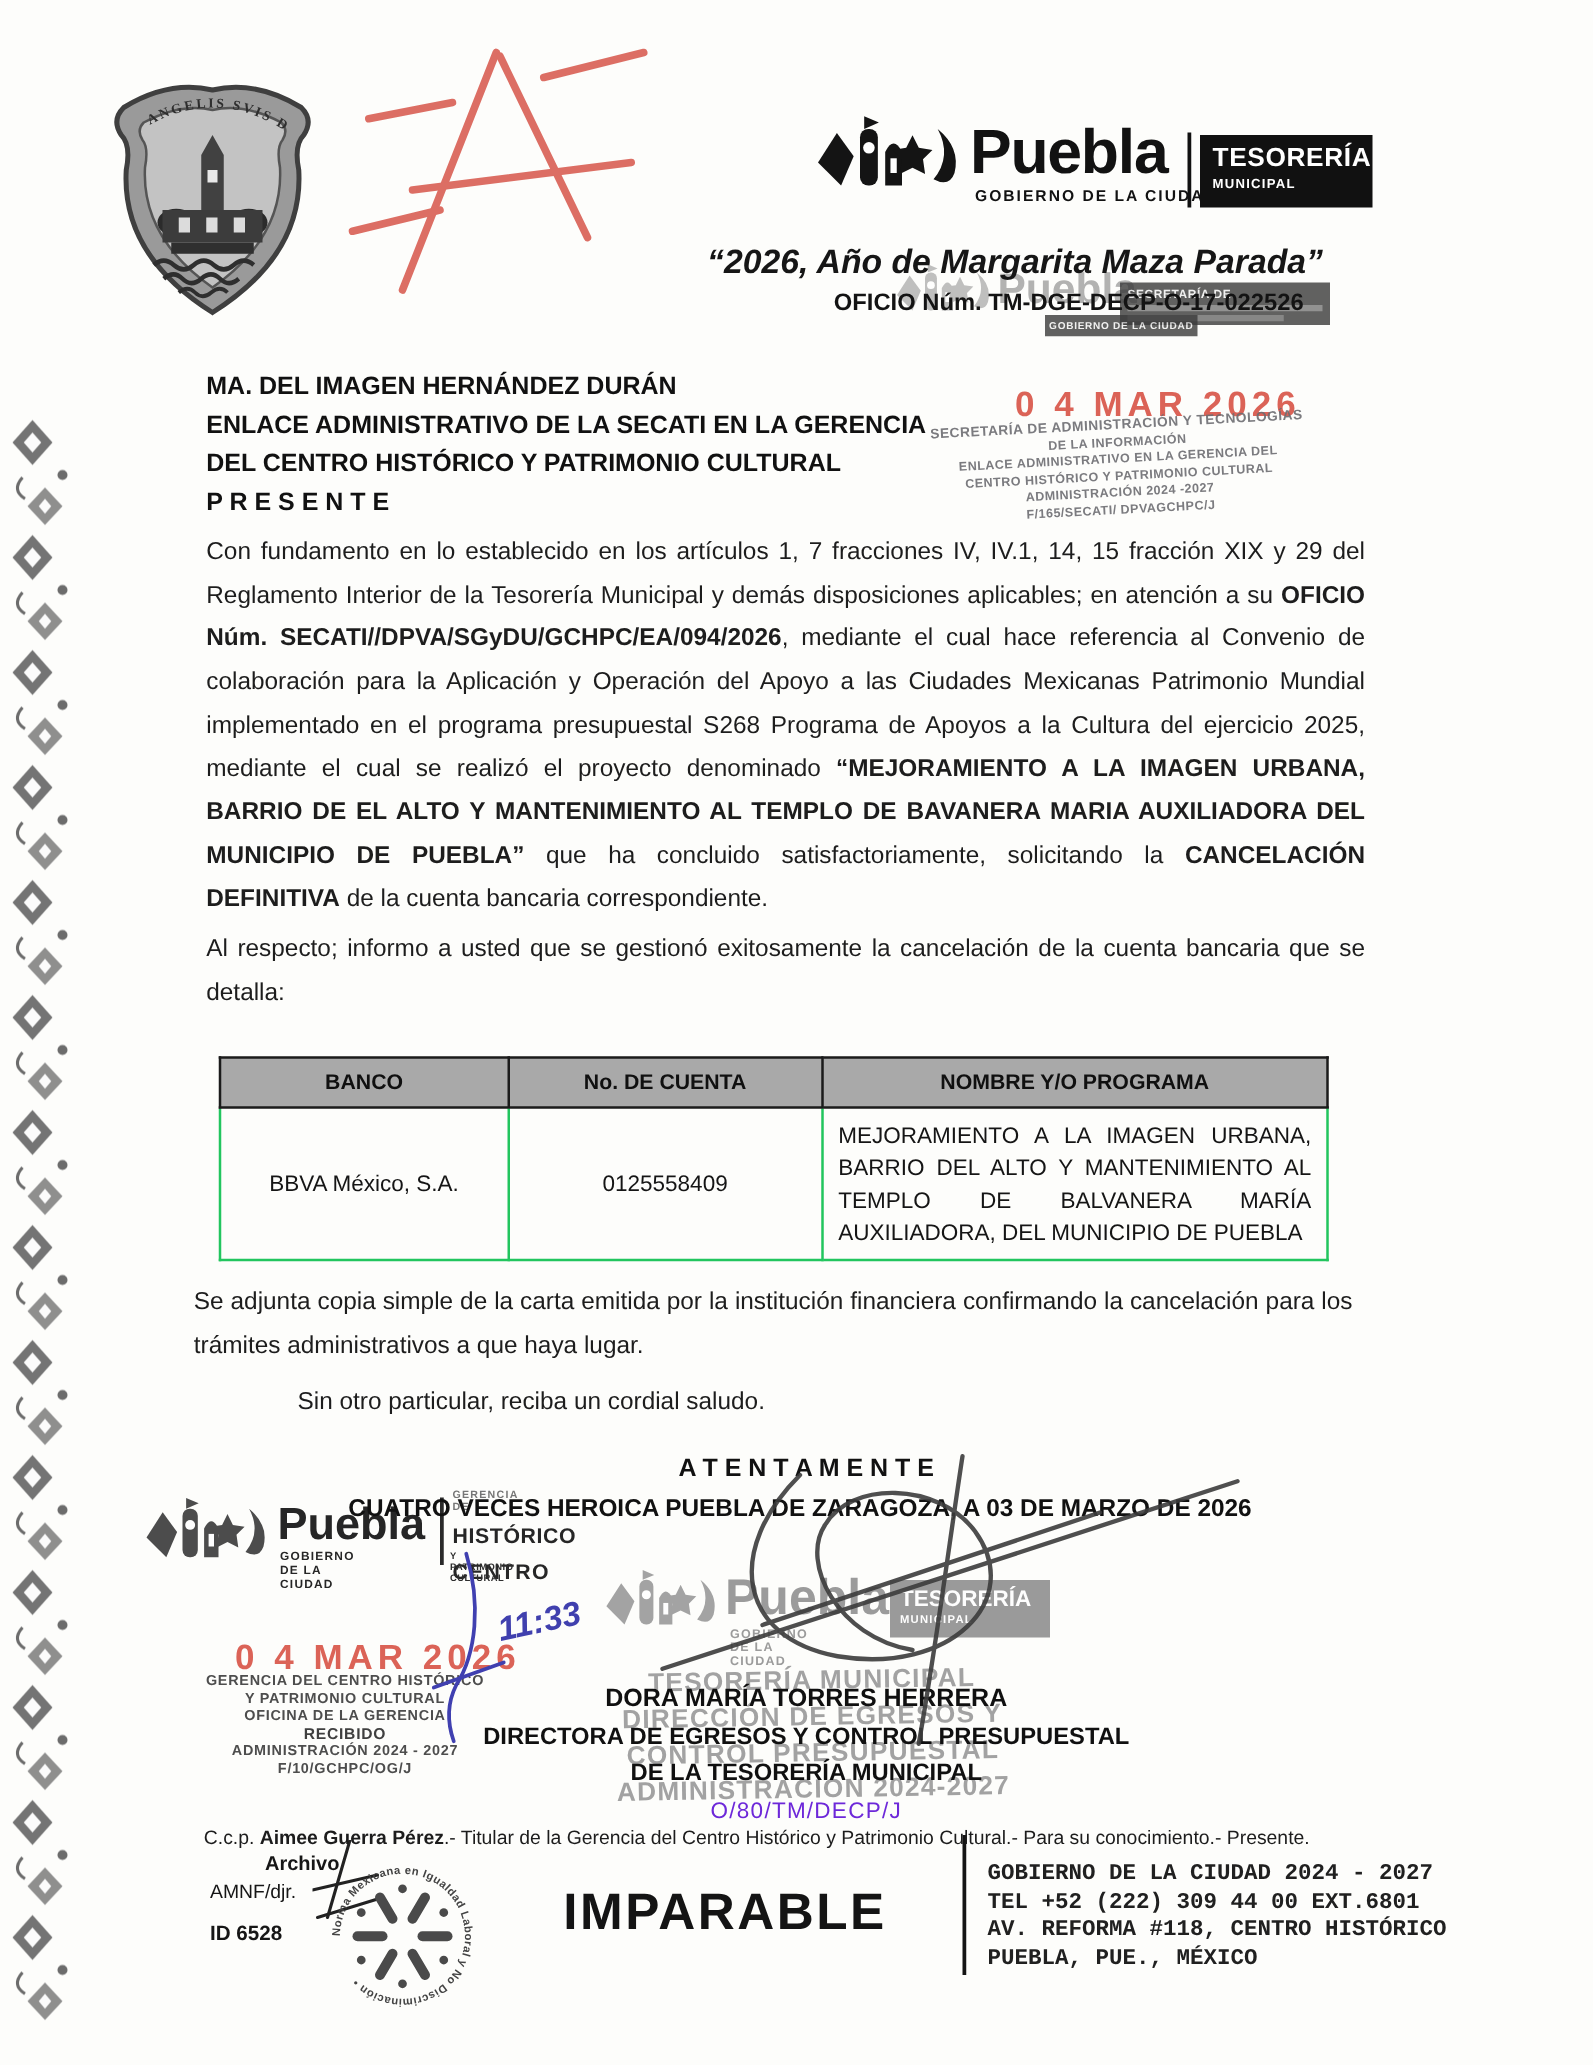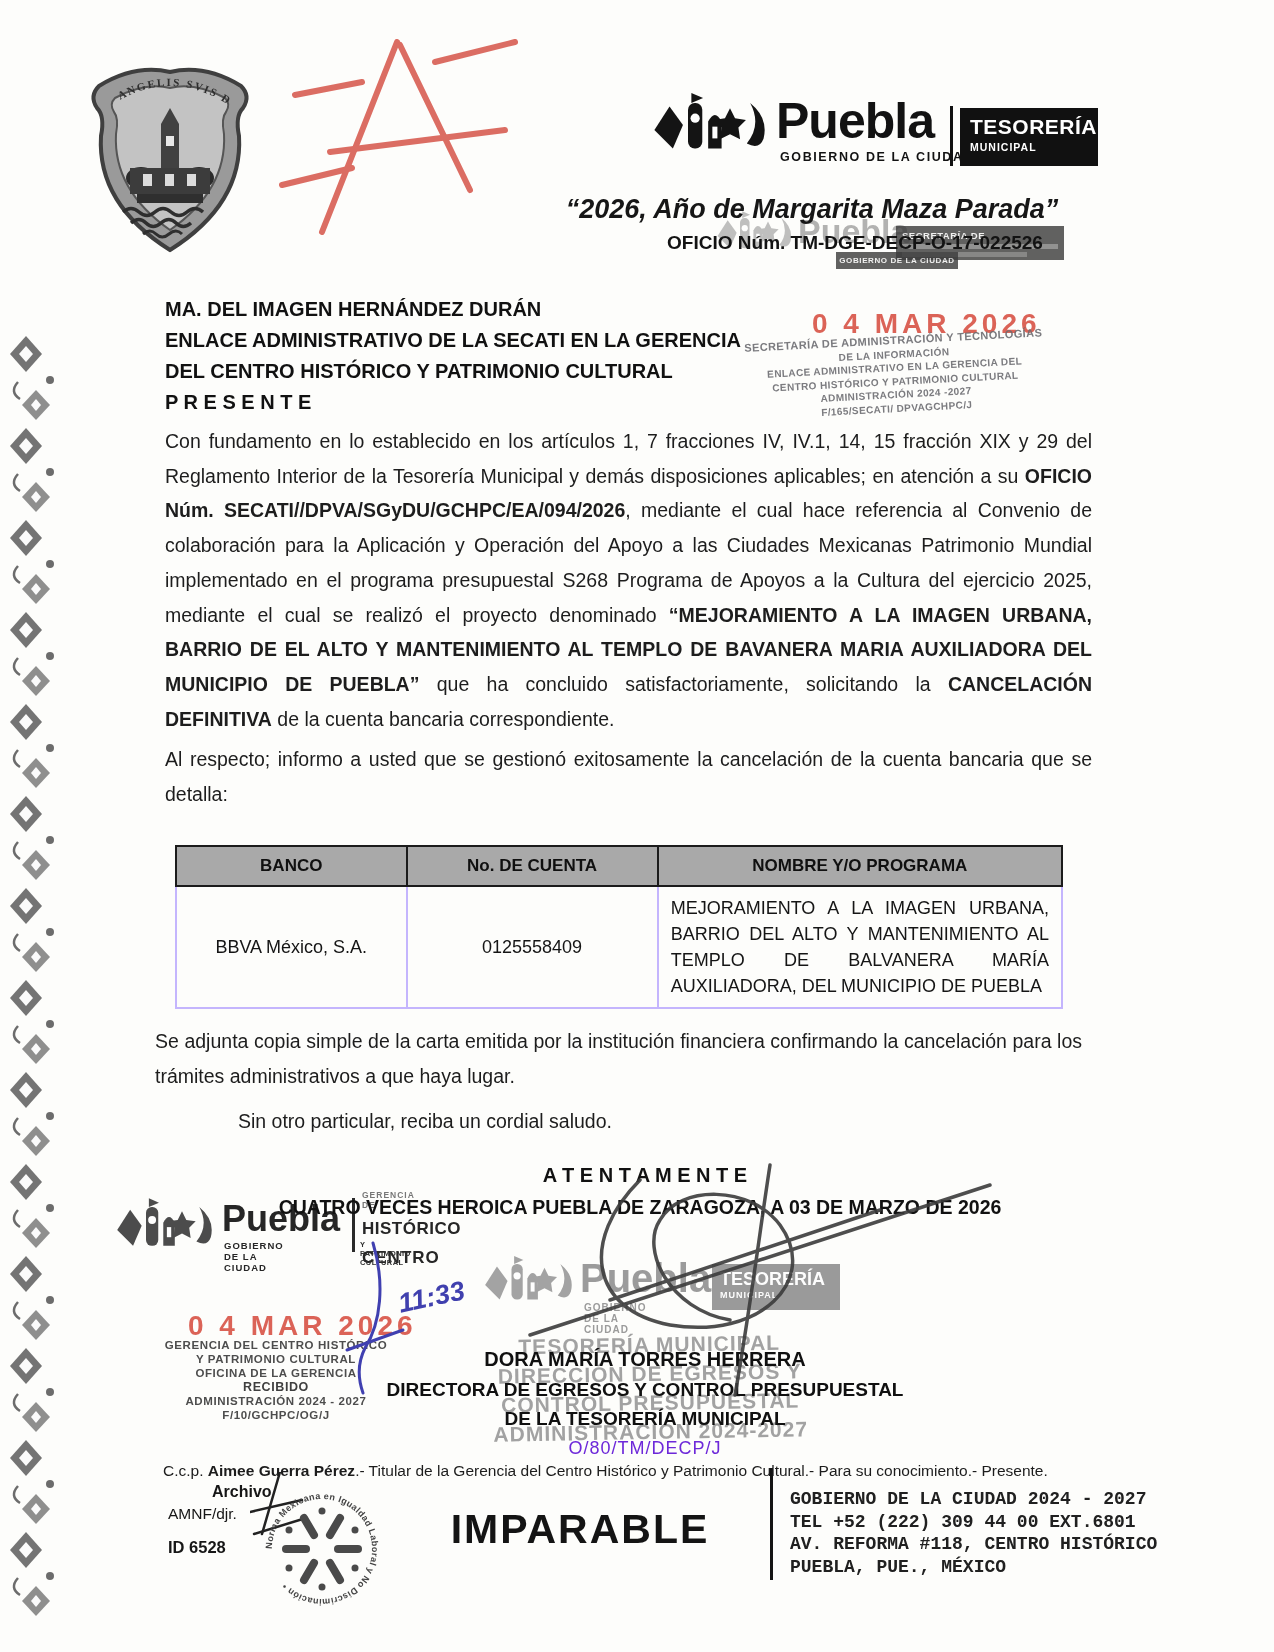--- a/index.html
+++ b/index.html
@@ -10,21 +10,21 @@
   .ctr{text-align:center;}
   .body-par{font-size:19.5px;line-height:1.78;text-align:justify;color:#1d1d1d;}
   .recipient-line{font-size:20px;font-weight:700;line-height:31px;color:#111;}
   .red-stamp{color:#d9564a;font-weight:700;letter-spacing:4px;font-size:28px;opacity:.92;white-space:nowrap;margin-top:24px;}
   .gray-stamp{color:#6d6d72;font-weight:700;text-align:center;opacity:.9;}
   .gray-stamp div{line-height:13.5px;font-size:10px;letter-spacing:.4px;}
   .gray-stamp .l1{font-size:11px;}
   table.bank{border-collapse:collapse;width:888px;}
   table.bank th{background:#a9a9a9;border:2px solid #1b1b1b;font-size:17px;font-weight:700;
     padding:9px 4px;color:#101010;}
-  table.bank td{border:2px solid #c4b5fd;vertical-align:middle;font-size:18px;color:#151515;}
+  table.bank td{border:2px solid #22c55e;vertical-align:middle;font-size:18px;color:#151515;}
   .cell-center{text-align:center;}
   .cell-prog{text-align:justify;padding:8px 12px;line-height:26px;}
   .stamp-left-lines div{line-height:14px;font-size:11.5px;font-weight:700;color:#4d4d4d;letter-spacing:.6px;}
   .stamp-left-lines .recibido{font-size:12.5px;color:#3f3f3f;}
   .tes-overlay div{line-height:29px;font-size:21px;font-weight:700;color:#a2a2a2;letter-spacing:1px;}
   .sig-black{color:#101010;font-weight:700;}
   .addr div{font-family:"Liberation Mono","DejaVu Sans Mono",monospace;font-size:18px;font-weight:700;
     line-height:22.5px;color:#202020;white-space:nowrap;}
 </style>
 </head>

